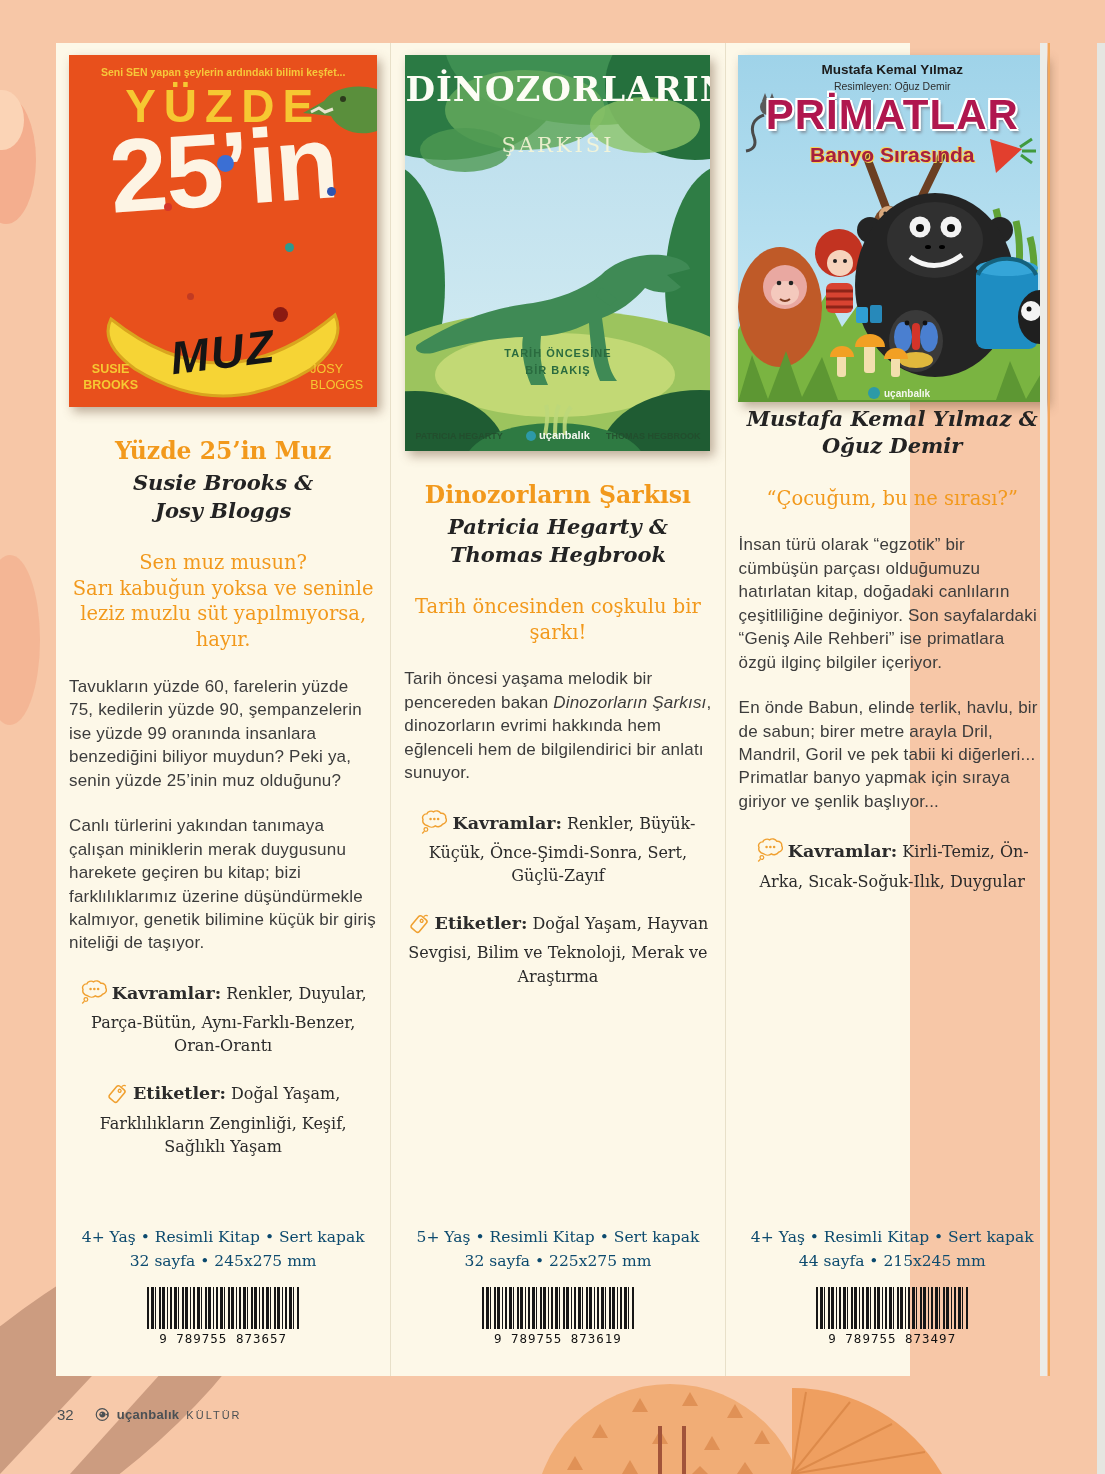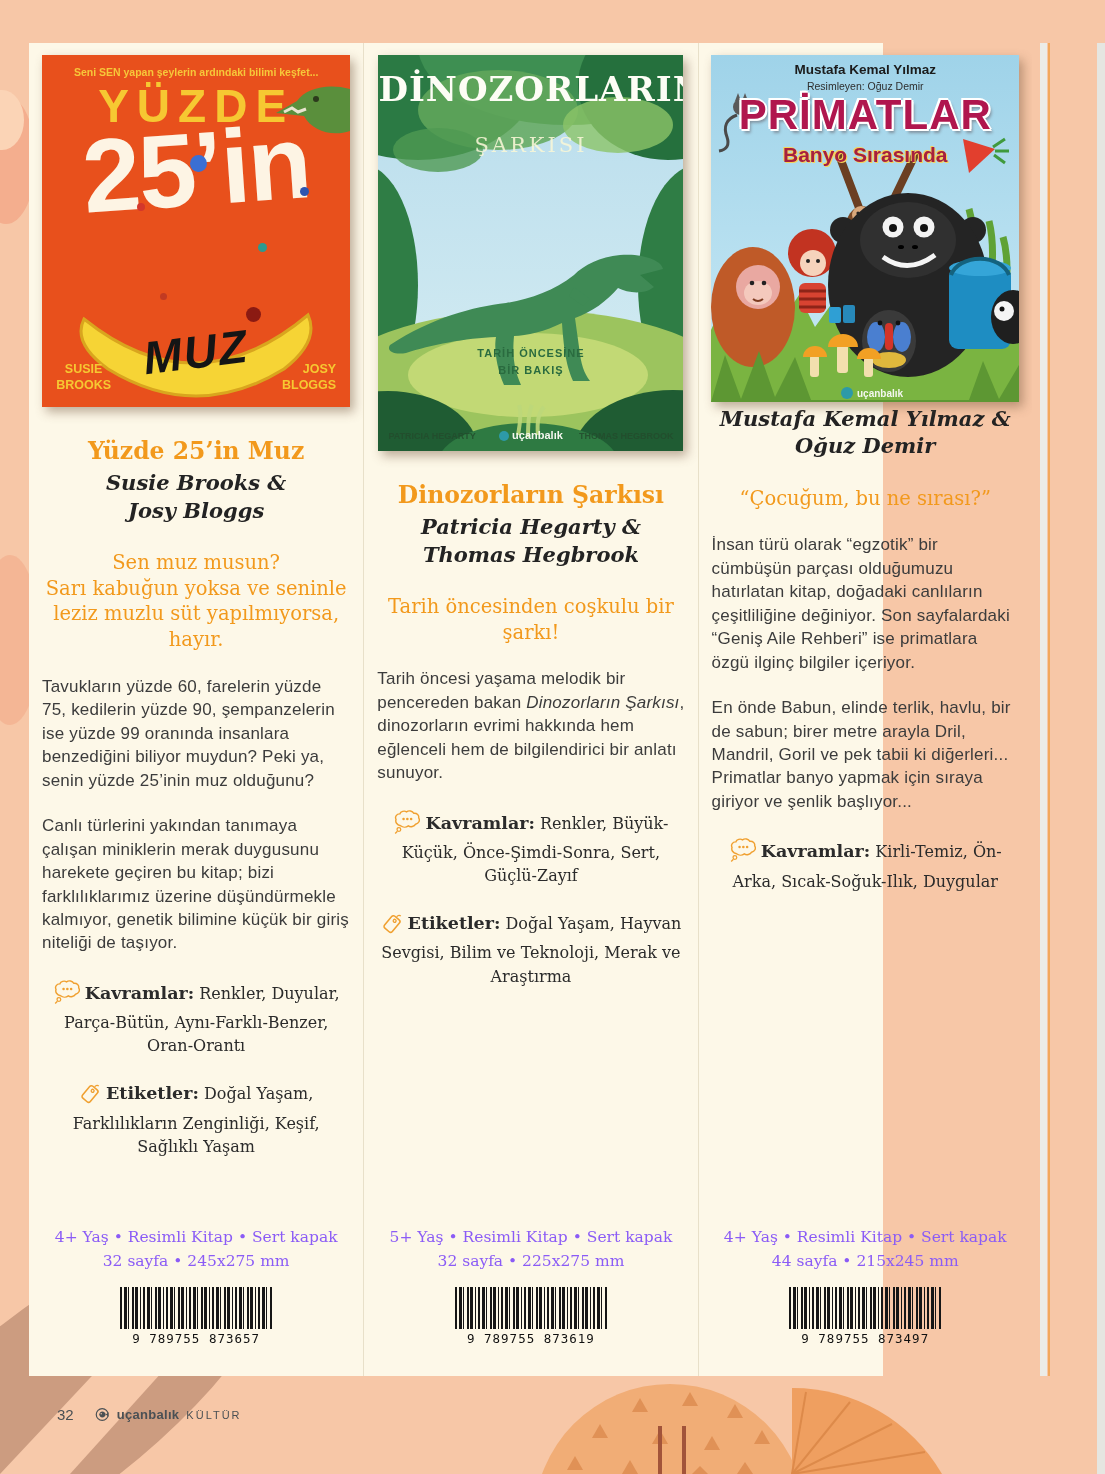--- a/index.html
+++ b/index.html
@@ -1,19 +1,19 @@
 <!DOCTYPE html>
 <html><head>
 <meta charset="utf-8">
 <style>
   html,body{margin:0;padding:0;}
   body{width:1105px;height:1474px;position:relative;background:#f7c7a7;font-family:"Liberation Sans",sans-serif;overflow:hidden;}
   .decor-svg{position:absolute;left:0;top:0;z-index:0;pointer-events:none;}
   
-  .panel{position:absolute;left:29px;top:43px;width:854px;height:1333px;background:#fdf8e8;z-index:1;display:flex;}
+  .panel{position:absolute;left:56px;top:43px;width:854px;height:1333px;background:#fdf8e8;z-index:1;display:flex;}
   .cols{display:flex;width:1003px;height:100%;}
   .col{width:334.3px;box-sizing:border-box;display:flex;flex-direction:column;align-items:center;text-align:center;padding:12px 13px 30px;overflow:hidden;position:relative;}
   .col+.col{border-left:1px solid #e8e0c9;}
   .rule-orange{position:absolute;left:1048px;top:43px;width:2px;height:1333px;background:#f2a85c;z-index:2;}
   .gray-strip{position:absolute;left:1040px;top:43px;width:7px;height:1333px;background:#ecece7;z-index:2;}
   .edge-right{position:absolute;left:1097px;top:43px;width:8px;height:1431px;background:#e6e6e1;z-index:3;}
   
   .cover{position:relative;flex:0 0 auto;box-shadow:4px 5px 10px rgba(110,80,55,.45);overflow:hidden;}
   
   .c1{width:308px;height:352px;background:#e8501c;}
@@ -23,21 +23,21 @@
   .dot{position:absolute;border-radius:50%;}
   .d1{width:17px;height:17px;background:#3b6fd4;left:148px;top:100px;}
   .d2{width:8px;height:8px;background:#d4372b;left:95px;top:148px;}
   .d3{width:9px;height:9px;background:#2d9a8f;left:216px;top:188px;}
   .d4{width:15px;height:15px;background:#8b1a12;left:204px;top:252px;}
   .d5{width:9px;height:9px;background:#2e55b0;left:258px;top:132px;}
   .d6{width:7px;height:7px;background:#c23a22;left:118px;top:238px;}
   .c1-banana{position:absolute;left:28px;top:246px;}
   .c1-muz{position:absolute;left:0;right:0;top:270px;font-size:46px;font-weight:bold;font-style:italic;color:#151515;transform:rotate(-7deg);letter-spacing:2px;}
   .c1-al{position:absolute;left:14px;bottom:14px;font-size:12.5px;font-weight:bold;color:#f6c832;white-space:pre-line;line-height:1.3;text-align:center;}
-  .c1-ar{position:absolute;right:14px;bottom:14px;font-size:12.5px;font-weight:bold;color:#f6c832;white-space:pre-line;line-height:1.3;text-align:right;}
+  .c1-ar{position:absolute;right:14px;bottom:14px;font-size:12.5px;font-weight:normal;color:#f6c832;white-space:pre-line;line-height:1.3;text-align:left;}
   .c1-dino{position:absolute;right:0;top:28px;}
   
   .c2{width:305px;height:396px;background:#bfdeed;}
   .c2-art{position:absolute;left:0;top:0;}
   .c2-t1{position:absolute;top:14px;left:0;right:0;font-family:"DejaVu Serif",serif;font-weight:bold;font-size:34px;color:#fdfdf5;letter-spacing:1px;}
   .c2-t2{position:absolute;top:78px;left:0;right:0;font-family:"DejaVu Serif",serif;font-size:21px;color:rgba(248,246,215,.88);letter-spacing:3px;}
   .c2-sub{position:absolute;top:290px;left:0;right:0;font-size:11px;font-weight:bold;color:#2a6b3f;white-space:pre-line;line-height:1.5;letter-spacing:1px;}
   .c2-al{position:absolute;left:10px;bottom:10px;font-size:9px;font-weight:bold;color:rgba(35,75,45,.85);}
   .c2-ar{position:absolute;right:10px;bottom:10px;font-size:9px;font-weight:bold;color:rgba(35,75,45,.85);}
   .c2-logo{position:absolute;left:0;right:0;bottom:10px;font-size:11px;font-weight:bold;color:#f4f7ef;}
@@ -53,21 +53,21 @@
   
   .b-title{margin-top:30px;font-family:"DejaVu Serif",serif;font-weight:bold;font-size:23.5px;line-height:1.25;color:#f2991c;}
   .b-authors{margin-top:3px;font-family:"DejaVu Serif",serif;font-weight:bold;font-style:italic;font-size:21px;line-height:1.3;color:#232323;white-space:pre-line;}
   .b-tagline{margin-top:26px;font-family:"DejaVu Serif",serif;font-size:19.5px;line-height:1.32;color:#f2991c;white-space:pre-line;}
   .body{margin:22px 0 0;font-size:17px;line-height:1.38;letter-spacing:.2px;color:#3c3c3c;text-align:left;width:100%;}
   .body em{font-style:italic;}
   .meta-row{margin-top:24px;font-family:"DejaVu Serif",serif;font-size:16px;line-height:1.45;color:#2b2b2b;}
   .meta-row .lbl{font-weight:bold;font-size:17.5px;}
   .meta-row .icn{display:inline-block;vertical-align:-6px;margin-right:5px;}
   .bottom{margin-top:auto;padding-top:24px;width:100%;}
-  .meta-lines{font-family:"DejaVu Serif",serif;font-size:15.5px;line-height:1.55;color:#8b5cf6;}
+  .meta-lines{font-family:"DejaVu Serif",serif;font-size:15.5px;line-height:1.55;color:#0c4a6e;}
   .barcode{margin:14px auto 0;width:160px;}
   .bars{width:152px;height:42px;margin:0 auto;
     background:repeating-linear-gradient(90deg,#161616 0 2px,transparent 2px 4px,#161616 4px 7px,transparent 7px 8px,#161616 8px 9px,transparent 9px 12px,#161616 12px 14px,transparent 14px 15px,#161616 15px 18px,transparent 18px 20px,#161616 20px 21px,transparent 21px 23px);}
   .isbn{margin-top:2px;font-family:"DejaVu Sans Mono",monospace;font-size:12.5px;letter-spacing:1px;color:#111;}
   
   .footer{position:absolute;left:57px;top:1406px;z-index:4;display:flex;align-items:center;gap:21px;color:#4a5054;}
   .page-num{font-size:15px;}
   .brand{font-size:13px;font-weight:bold;letter-spacing:.3px;display:flex;align-items:center;gap:4px;}
   .brand .suffix{font-weight:normal;font-size:11px;letter-spacing:2px;margin-left:3px;}
 </style>

